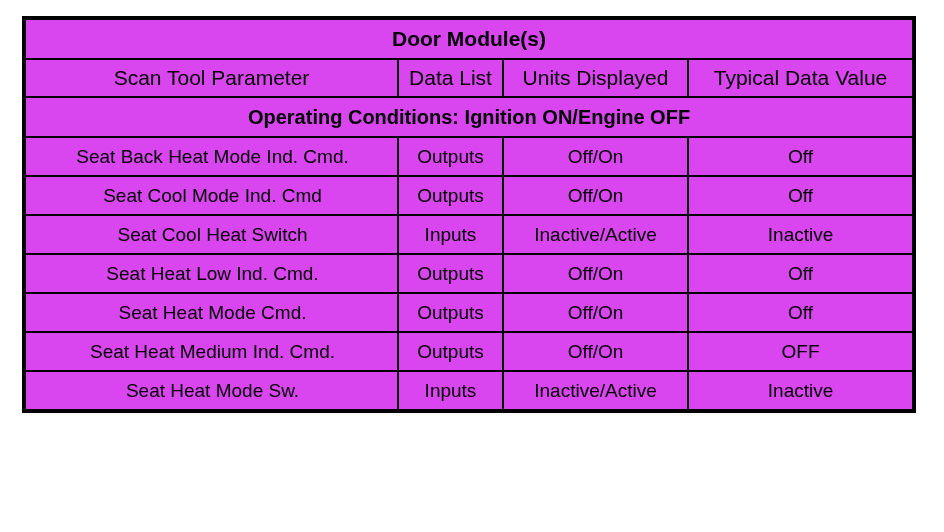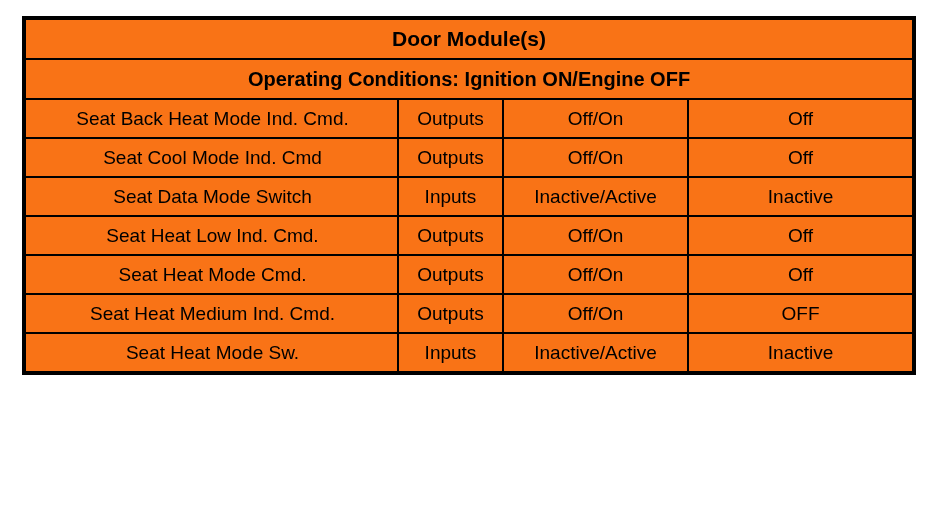--- a/index.html
+++ b/index.html
@@ -37,21 +37,21 @@
     width: 100%;
     table-layout: fixed;
     background: #ffffff;
   }
 
   table.spec-table td {
     border: 2px solid #000000;
     padding: 0 6px;
     text-align: center;
     vertical-align: middle;
-    background: #f97316;
+    background: #d946ef;
     white-space: nowrap;
     overflow: hidden;
   }
 
   
   table.spec-table tr:first-child td { border-top: 0; }
   table.spec-table tr:last-child td { border-bottom: 0; }
   table.spec-table td:first-child { border-left: 0; }
   table.spec-table td:last-child { border-right: 0; }
 
@@ -103,20 +103,26 @@
         <col class="col-list">
         <col class="col-units">
         <col class="col-typical">
       </colgroup>
       <tbody>
 
         <tr class="row-title">
           <td colspan="4">Door Module(s)</td>
         </tr>
 
+        <tr class="row-colheads">
+          <td>Scan Tool Parameter</td>
+          <td>Data List</td>
+          <td>Units Displayed</td>
+          <td>Typical Data Value</td>
+        </tr>
 
         <tr class="row-condition">
           <td colspan="4">Operating Conditions: Ignition ON/Engine OFF</td>
         </tr>
 
         <tr class="row-data">
           <td class="cell-param">Seat Back Heat Mode Ind. Cmd.</td>
           <td>Outputs</td>
           <td>Off/On</td>
           <td>Off</td>
@@ -124,21 +130,21 @@
 
 
         <tr class="row-data">
           <td class="cell-param">Seat Cool Mode Ind. Cmd</td>
           <td>Outputs</td>
           <td>Off/On</td>
           <td>Off</td>
         </tr>
 
         <tr class="row-data">
-          <td class="cell-param">Seat Data Mode Switch</td>
+          <td class="cell-param">Seat Cool Heat Switch</td>
           <td>Inputs</td>
           <td>Inactive/Active</td>
           <td>Inactive</td>
         </tr>
 
 
         <tr class="row-data">
           <td class="cell-param">Seat Heat Low Ind. Cmd.</td>
           <td>Outputs</td>
           <td>Off/On</td>

